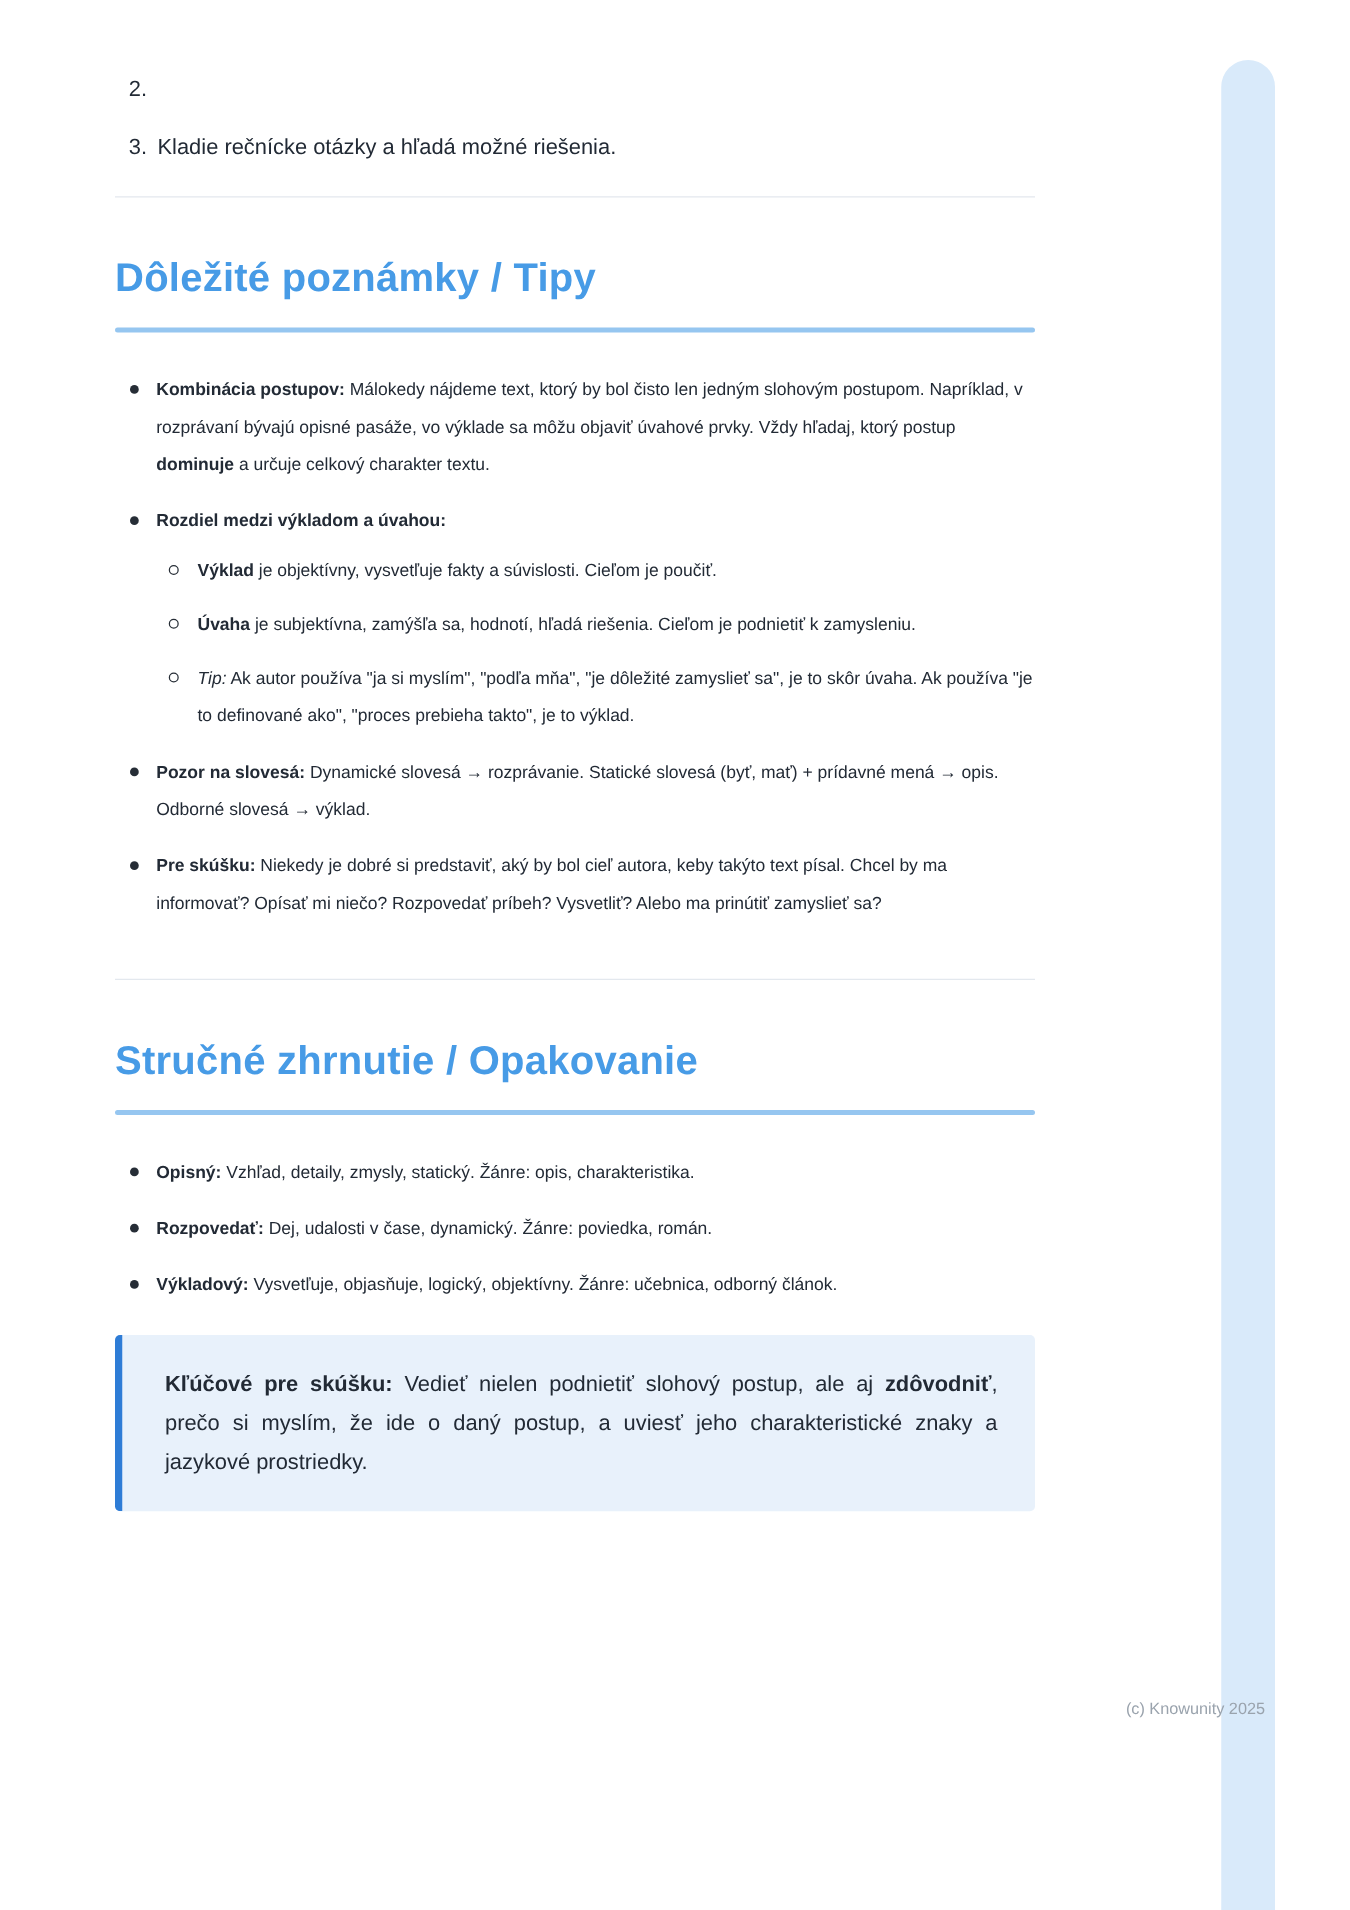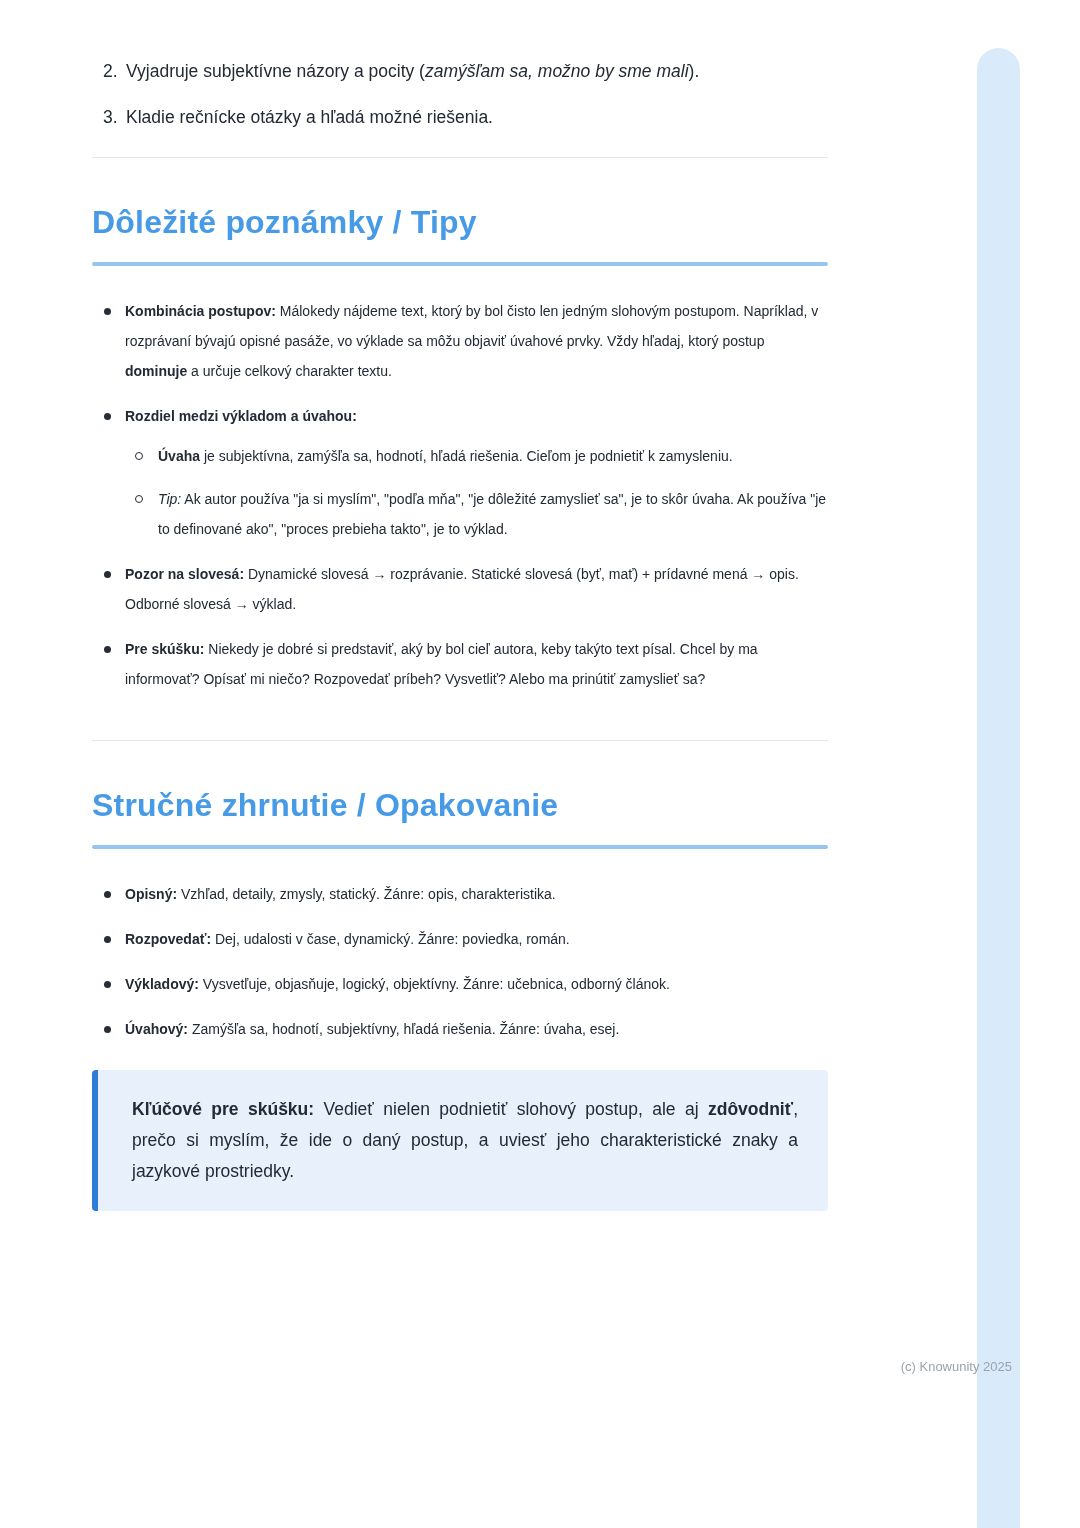--- a/index.html
+++ b/index.html
@@ -130,39 +130,41 @@
 </style>
 </head>
 <body>
 
 <div class="edge-bar"></div>
 
 <div class="content">
 
   <div class="num-item">
     <span class="num">2.</span>
-    <span><span>Vyjadruje subjektívne názory a pocity (</span><span class="i">zamýšľam sa, možno by sme mali</span><span>).</span></span>
   </div>
   <div class="num-item">
     <span class="num">3.</span>
     <span><span>Kladie rečnícke otázky a hľadá možné riešenia.</span></span>
   </div>
 
   <div class="divider"></div>
 
   <h1 class="section-title">Dôležité poznámky / Tipy</h1>
   <div class="title-rule"></div>
 
   <ul class="bullets">
     <li class="li">
       <span><span class="b">Kombinácia postupov:</span><span> Málokedy nájdeme text, ktorý by bol čisto len jedným slohovým postupom. Napríklad, v rozprávaní bývajú opisné pasáže, vo výklade sa môžu objaviť úvahové prvky. Vždy hľadaj, ktorý postup </span><span class="b">dominuje</span><span> a určuje celkový charakter textu.</span></span>
     </li>
     <li class="li">
       <span><span class="b">Rozdiel medzi výkladom a úvahou:</span></span>
       <ul class="sublist">
+        <li class="sub">
+          <span><span class="b">Výklad</span><span> je objektívny, vysvetľuje fakty a súvislosti. Cieľom je poučiť.</span></span>
+        </li>
         <li class="sub">
           <span><span class="b">Úvaha</span><span> je subjektívna, zamýšľa sa, hodnotí, hľadá riešenia. Cieľom je podnietiť k zamysleniu.</span></span>
         </li>
         <li class="sub">
           <span><span class="i">Tip:</span><span> Ak autor používa "ja si myslím", "podľa mňa", "je dôležité zamyslieť sa", je to skôr úvaha. Ak používa "je to definované ako", "proces prebieha takto", je to výklad.</span></span>
         </li>
       </ul>
     </li>
     <li class="li">
       <span><span class="b">Pozor na slovesá:</span><span> Dynamické slovesá → rozprávanie. Statické slovesá (byť, mať) + prídavné mená → opis. Odborné slovesá → výklad.</span></span>
@@ -180,23 +182,20 @@
   <ul class="bullets">
     <li class="li">
       <span><span class="b">Opisný:</span><span> Vzhľad, detaily, zmysly, statický. Žánre: opis, charakteristika.</span></span>
     </li>
     <li class="li">
       <span><span class="b">Rozpovedať:</span><span> Dej, udalosti v čase, dynamický. Žánre: poviedka, román.</span></span>
     </li>
     <li class="li">
       <span><span class="b">Výkladový:</span><span> Vysvetľuje, objasňuje, logický, objektívny. Žánre: učebnica, odborný článok.</span></span>
     </li>
-    <li class="li">
-      <span><span class="b">Úvahový:</span><span> Zamýšľa sa, hodnotí, subjektívny, hľadá riešenia. Žánre: úvaha, esej.</span></span>
-    </li>
   </ul>
 
   <div class="callout">
     <span><span class="b">Kľúčové pre skúšku:</span><span> Vedieť nielen podnietiť slohový postup, ale aj </span><span class="b">zdôvodniť</span><span>, prečo si myslím, že ide o daný postup, a uviesť jeho charakteristické znaky a jazykové prostriedky.</span></span>
   </div>
 
 </div>
 
 <div class="footer">(c) Knowunity 2025</div>
 

